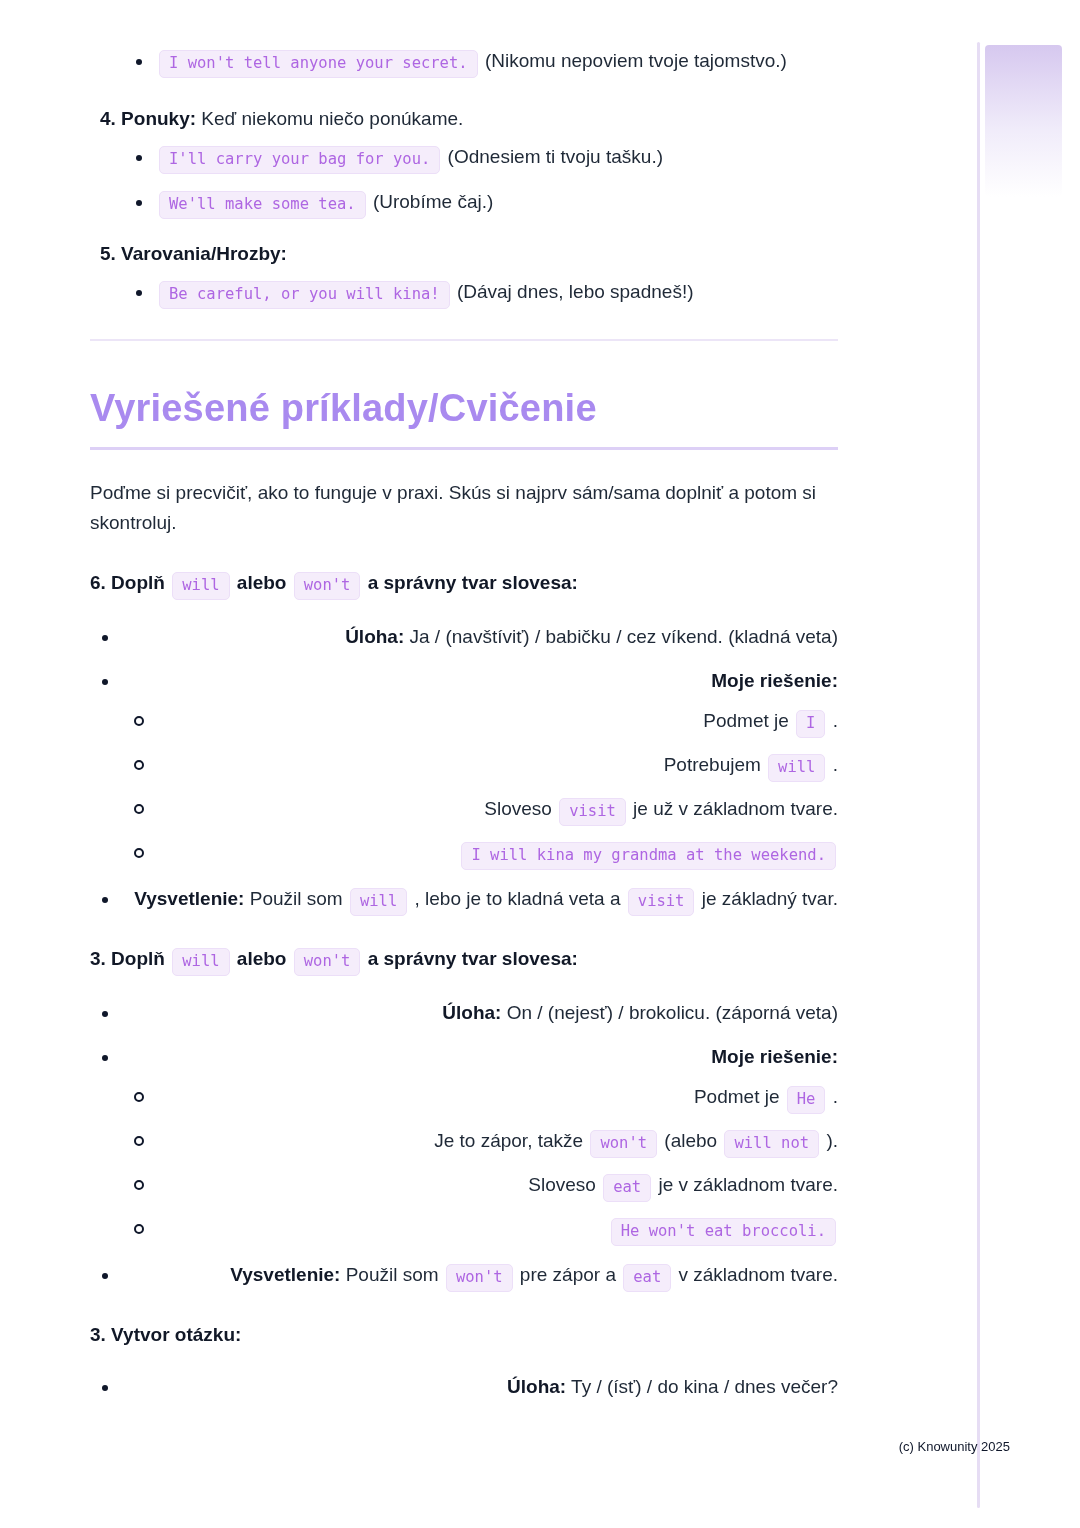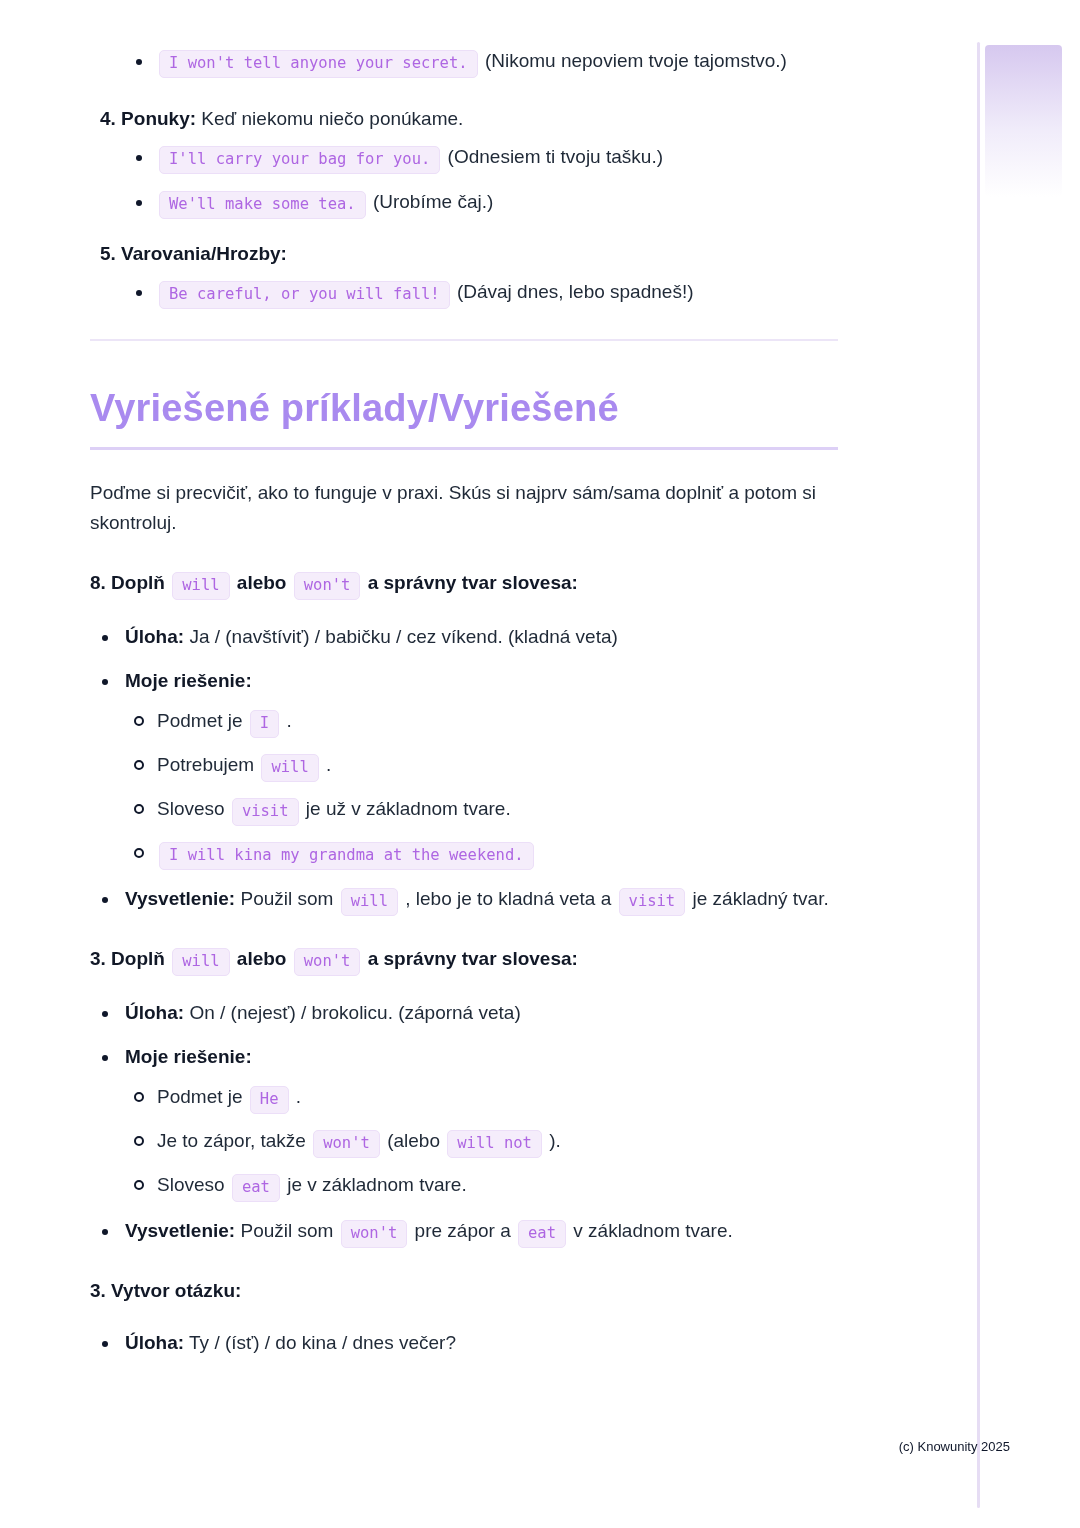--- a/index.html
+++ b/index.html
@@ -31,21 +31,21 @@
     vertical-align:-1px;
   }
   ul { list-style:none; margin:0; padding:0; }
   li { position:relative; }
 
   .deep > li { padding-left:67px; margin-bottom:13px; }
   .deep > li::before {
     content:""; position:absolute; left:46px; top:13px;
     width:6px; height:6px; border-radius:50%; background:#0f172a;
   }
-  .top > li { padding-left:35px; margin-bottom:14px; }
+  .top > li { padding-left:35px; margin-bottom:14px;text-align:right; }
   .top > li::before {
     content:""; position:absolute; left:12px; top:13px;
     width:6px; height:6px; border-radius:50%; background:#0f172a;
   }
   .sub { margin-top:10px; }
   .sub > li { padding-left:32px; margin-bottom:12px; }
   .sub > li::before {
     content:""; position:absolute; left:9px; top:10px;
     width:6px; height:6px; border:2px solid #0f172a; background:#fff; border-radius:50%;
   }
@@ -108,34 +108,34 @@
         </li>
       </ul>
     </section>
 
     <section class="numblock">
       <p class="numhead">
         <span class="line"><span class="b">5. Varovania/Hrozby:</span></span>
       </p>
       <ul class="deep">
         <li>
-          <span class="line"><span class="chip">Be careful, or you will fall!</span><span class="txt"> (Dávaj dnes, lebo spadneš!)</span></span>
+          <span class="line"><span class="chip">Be careful, or you will kina!</span><span class="txt"> (Dávaj dnes, lebo spadneš!)</span></span>
         </li>
       </ul>
     </section>
 
     <hr class="rule">
 
-    <h1 class="title">Vyriešené príklady/Vyriešené</h1>
+    <h1 class="title">Vyriešené príklady/Cvičenie</h1>
 
     <p class="intro">Poďme si precvičiť, ako to funguje v praxi. Skús si najprv sám/sama doplniť a potom si skontroluj.</p>
 
     <section class="exblock">
       <p class="exhead first">
-        <span class="line"><span class="b">8. Doplň </span><span class="chip">will</span><span class="b"> alebo </span><span class="chip">won't</span><span class="b"> a správny tvar slovesa:</span></span>
+        <span class="line"><span class="b">6. Doplň </span><span class="chip">will</span><span class="b"> alebo </span><span class="chip">won't</span><span class="b"> a správny tvar slovesa:</span></span>
       </p>
       <ul class="top">
         <li>
           <span class="line"><span class="b">Úloha:</span><span class="txt"> Ja / (navštíviť) / babičku / cez víkend. (kladná veta)</span></span>
         </li>
         <li>
           <span class="line"><span class="b">Moje riešenie:</span></span>
           <ul class="sub">
             <li><span class="line"><span class="txt">Podmet je </span><span class="chip">I</span><span class="txt"> .</span></span></li>
             <li><span class="line"><span class="txt">Potrebujem </span><span class="chip">will</span><span class="txt"> .</span></span></li>
@@ -156,20 +156,21 @@
       <ul class="top">
         <li>
           <span class="line"><span class="b">Úloha:</span><span class="txt"> On / (nejesť) / brokolicu. (záporná veta)</span></span>
         </li>
         <li>
           <span class="line"><span class="b">Moje riešenie:</span></span>
           <ul class="sub">
             <li><span class="line"><span class="txt">Podmet je </span><span class="chip">He</span><span class="txt"> .</span></span></li>
             <li><span class="line"><span class="txt">Je to zápor, takže </span><span class="chip">won't</span><span class="txt"> (alebo </span><span class="chip">will not</span><span class="txt"> ).</span></span></li>
             <li><span class="line"><span class="txt">Sloveso </span><span class="chip">eat</span><span class="txt"> je v základnom tvare.</span></span></li>
+            <li><span class="line"><span class="chip">He won't eat broccoli.</span></span></li>
           </ul>
         </li>
         <li>
           <span class="line"><span class="b">Vysvetlenie:</span><span class="txt"> Použil som </span><span class="chip">won't</span><span class="txt"> pre zápor a </span><span class="chip">eat</span><span class="txt"> v základnom tvare.</span></span>
         </li>
       </ul>
     </section>
 
     <section class="exblock">
       <p class="exhead">

